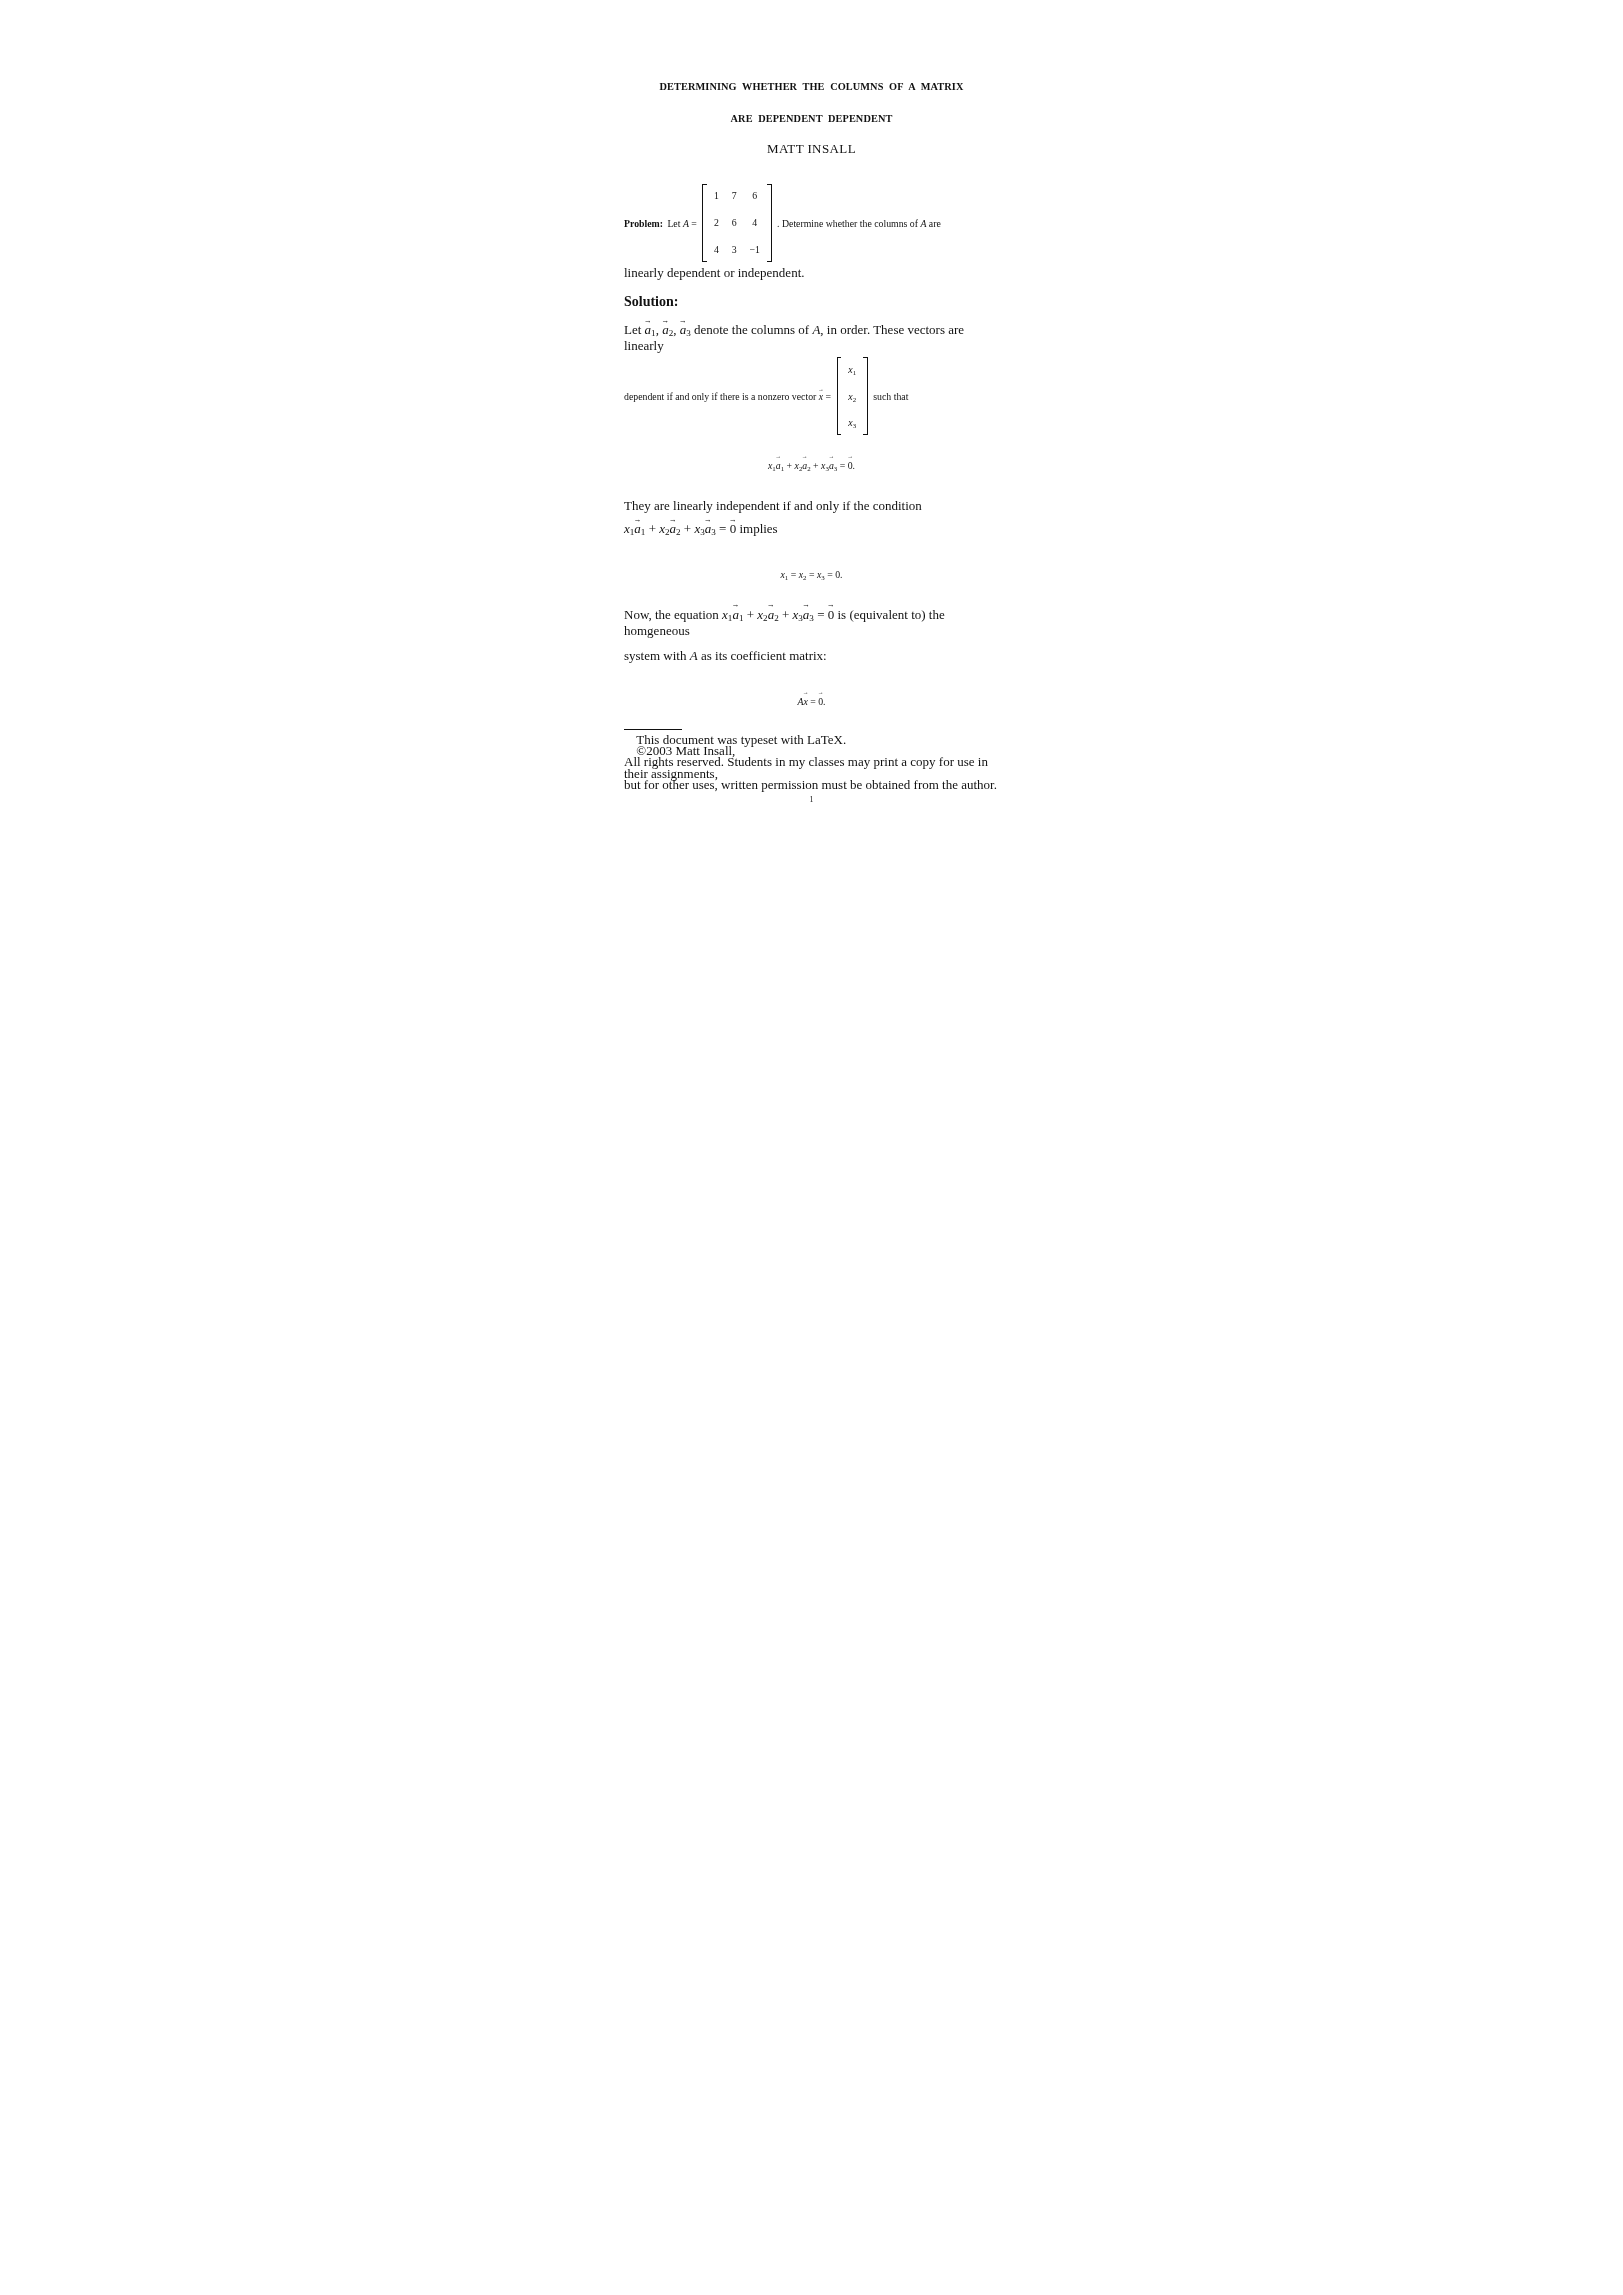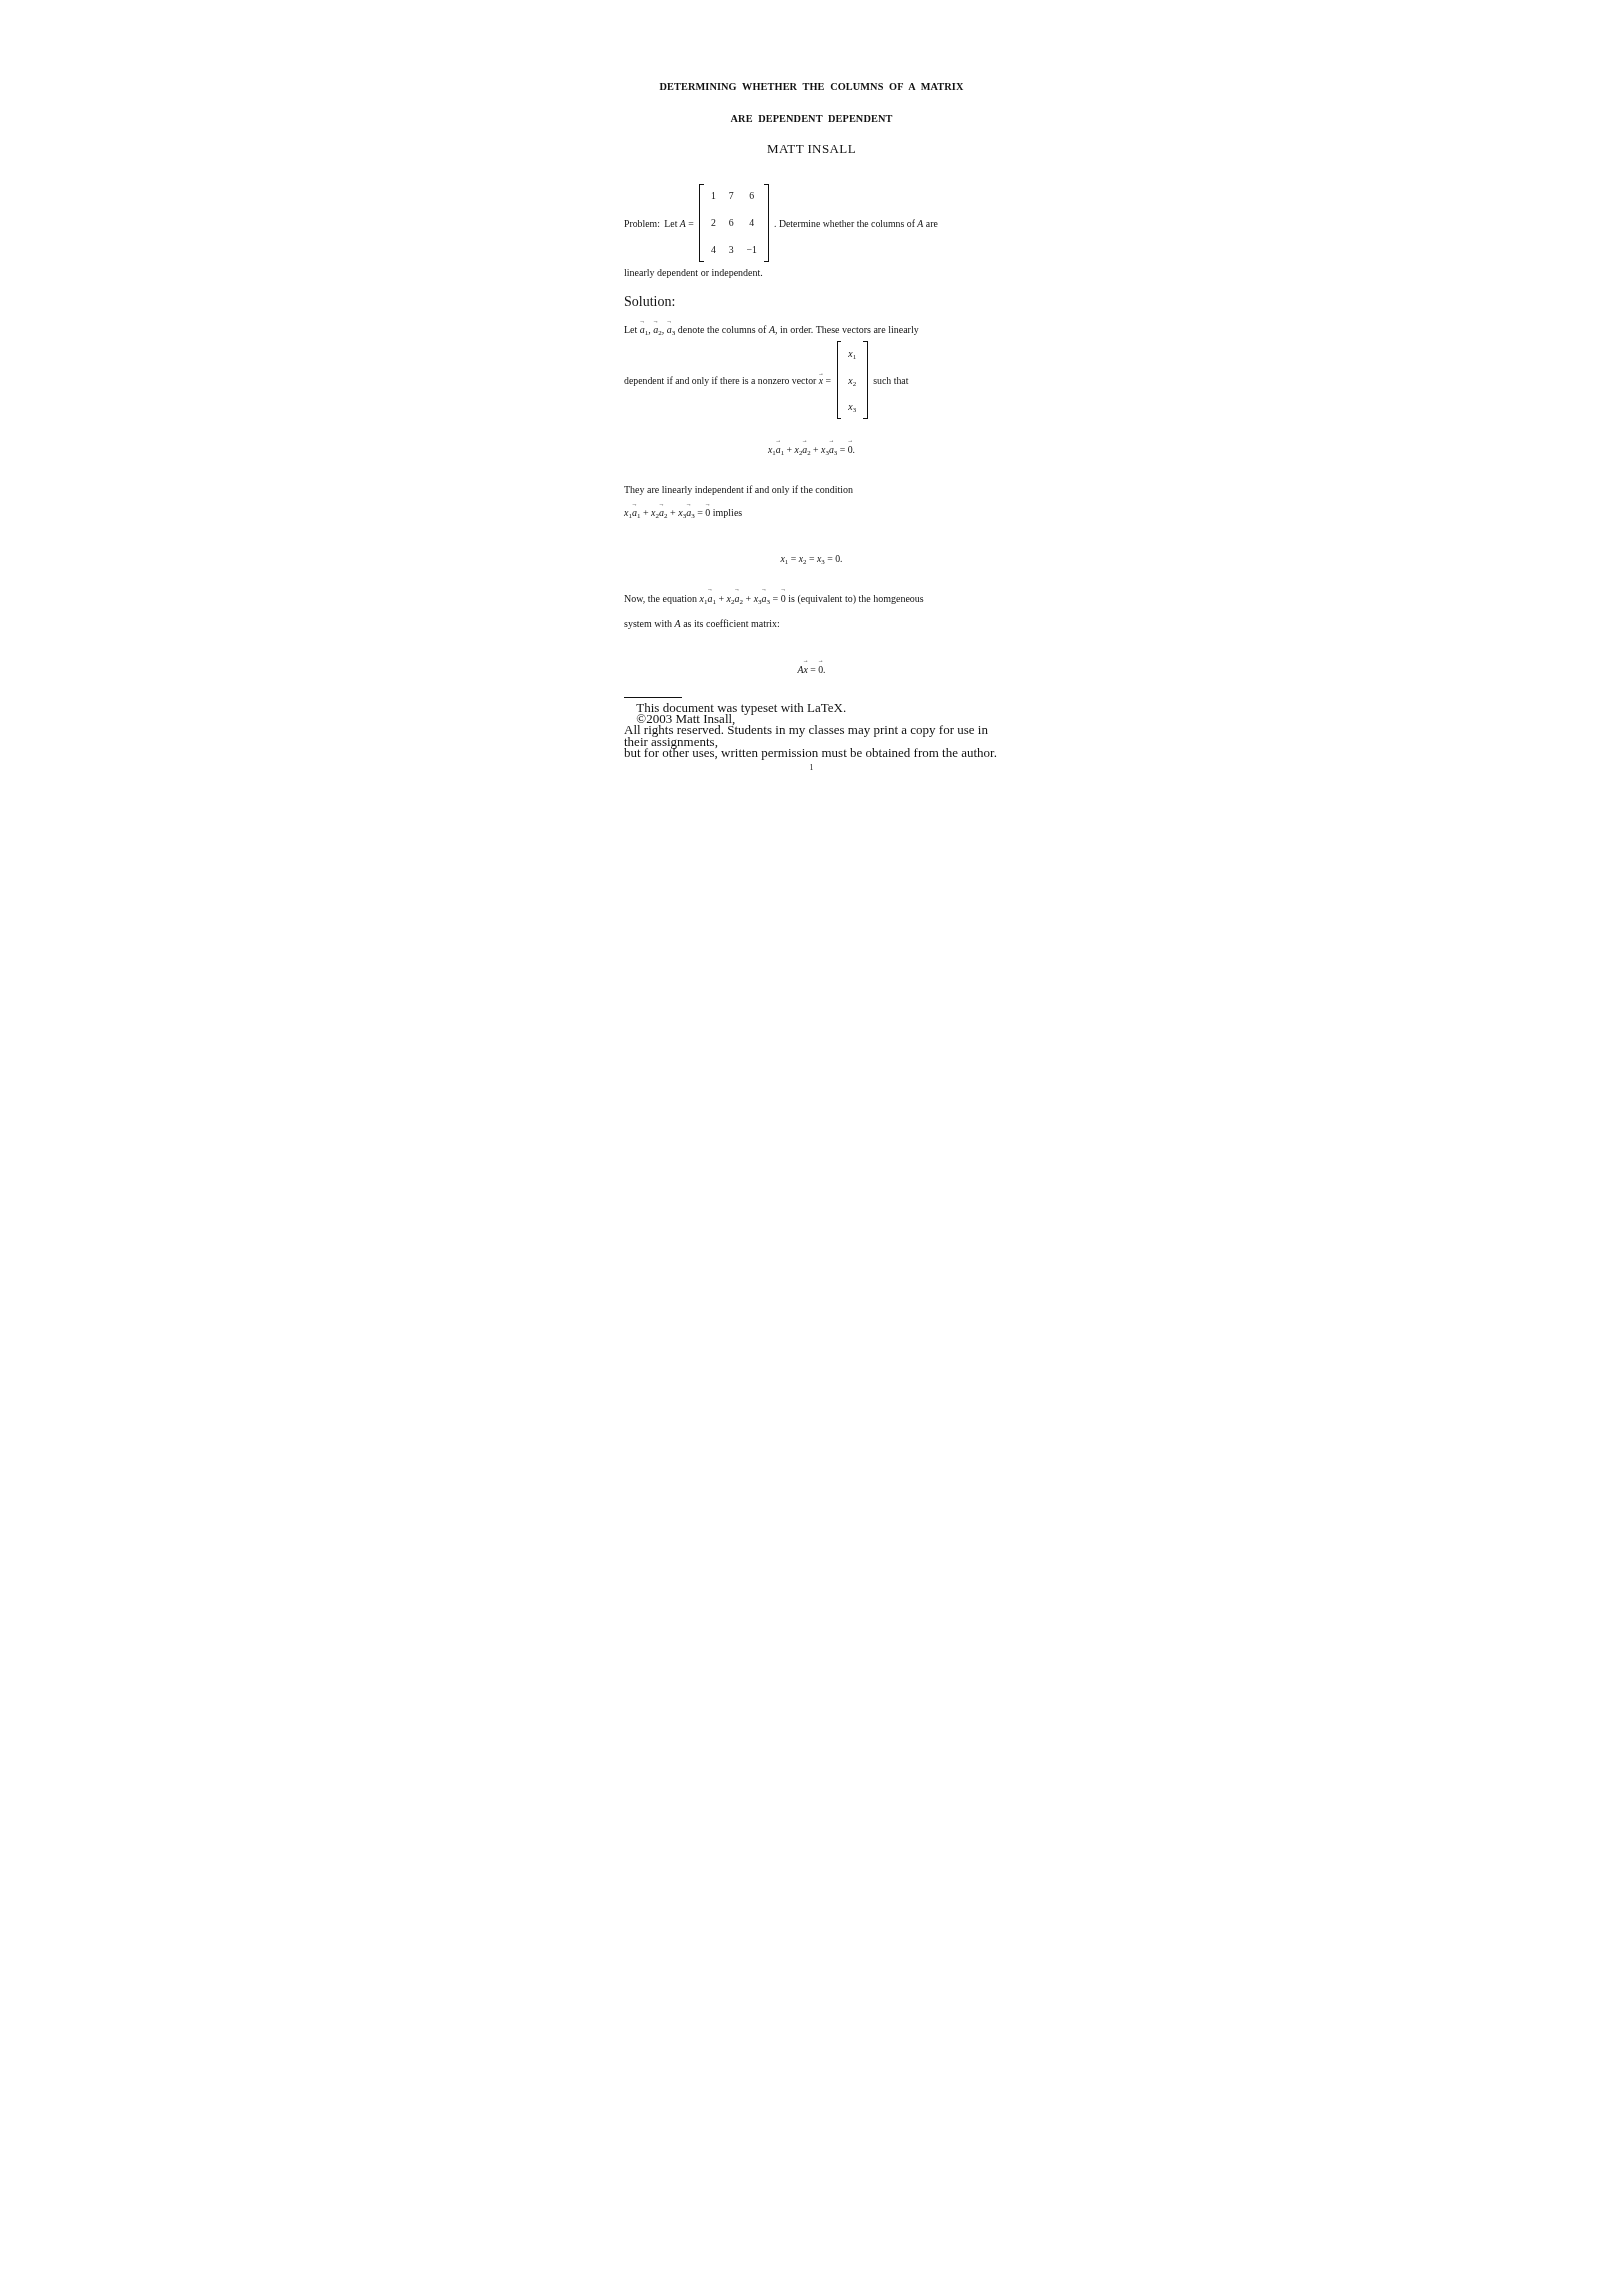--- a/index.html
+++ b/index.html
@@ -17,22 +17,22 @@
     background: #ffffff;
     position: relative;
   }
 
   
   .title { font-size: 10.3px; font-weight: bold; text-align: center; line-height: 15.7px; letter-spacing: 0.1px; word-spacing: 2.9px; }
   .title .tline { display: block; margin-top: 16px; }
   .author { margin-top: 14.2px; text-align: center; font-size: 13px; letter-spacing: 0.4px; }
 
   
-  .line { font-size: 10px; line-height: 16px; }
-  .bold { font-weight: normal; }
+  .line { font-size: 13px; line-height: 16px; }
+  .bold { font-weight: bold; }
   i { font-style: italic; }
   sub { font-size: 0.7em; vertical-align: -0.25em; line-height: 0; }
 
   
   .flexline { display: flex; align-items: center; column-gap: 4.4px; font-size: 9.8px; }
   .flexline > span { flex: 0 0 auto; max-width: 275px; }
 
   
   .mvec { position: relative; display: inline-block; }
   .mvec .arr {

